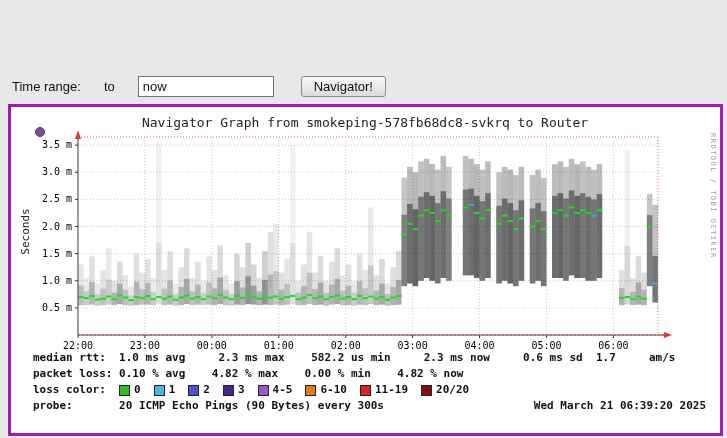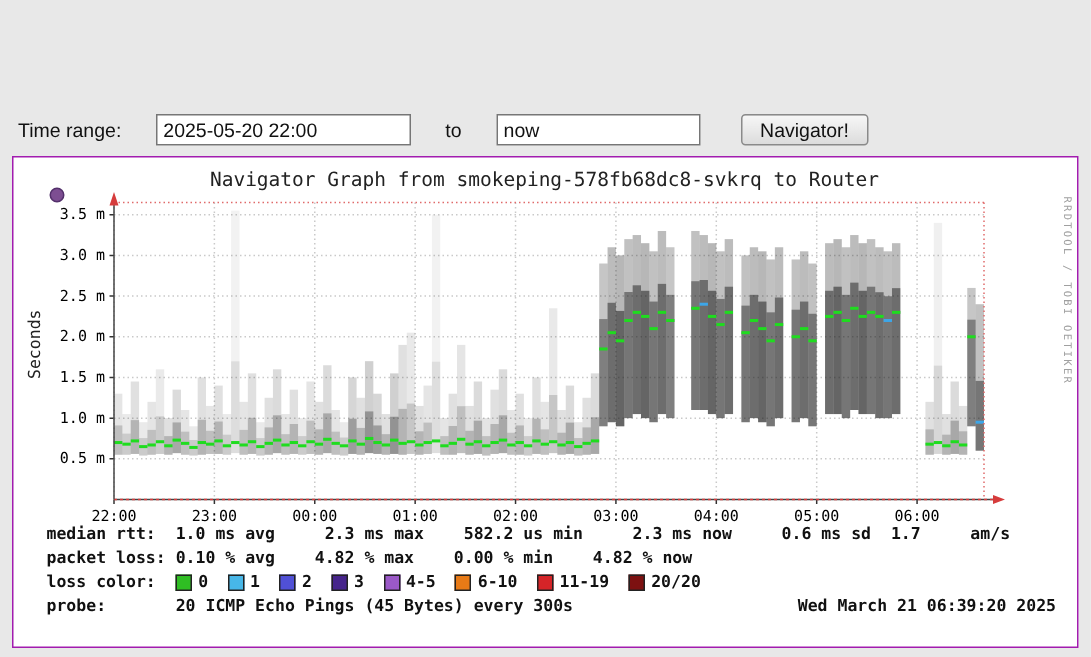--- a/index.html
+++ b/index.html
@@ -8,21 +8,21 @@
   .h1{position:absolute;left:10px;top:6px;font-size:34px;font-weight:400;color:#141414;}
   .toolbar{position:absolute;left:12px;top:76px;display:flex;align-items:center;gap:23px;font-size:13px;}
   .toolbar input{height:17px;border:1px solid #767676;background:#fff;padding:1px 4px;
         font:13px "Liberation Sans",sans-serif;color:#111;}
   .in-start{width:160px;}
   .in-end{width:126px;}
   .toolbar button{margin-left:4px;font:13px "Liberation Sans",sans-serif;color:#111;
         border:1px solid #8a8a8a;border-radius:3px;background:linear-gradient(#f7f7f7,#dcdcdc);
         padding:2px 12px;cursor:pointer;}
   .panel{position:absolute;left:8px;top:104px;width:709px;height:326px;background:#ffffff;
-        border:1px solid #a21caf;}
+        border:3px solid #a21caf;}
   .gtitle{position:absolute;left:64px;top:8px;width:580px;text-align:center;
         font:13px "DejaVu Sans Mono",monospace;color:#222;}
   .navdot{position:absolute;left:24px;top:20px;width:8px;height:8px;border-radius:50%;
         background:#7d4e92;border:1px solid #53306b;}
   .ylab{position:absolute;left:-86px;top:118px;width:200px;text-align:center;
         transform:rotate(-90deg);font:11px "DejaVu Sans Mono",monospace;color:#222;}
   #plot{position:absolute;left:6px;top:22px;}
   .watermark{position:absolute;right:3px;top:26px;writing-mode:vertical-rl;
         font:7px "DejaVu Sans Mono",monospace;color:#a0a0a0;letter-spacing:1.5px;}
   .stats{position:absolute;left:22px;right:14px;top:243px;
@@ -36,21 +36,20 @@
   .probe{display:flex;justify-content:space-between;}
 </style>
 </head>
 <body>
 
 <div class="page">
 
 
   <div class="toolbar">
     <span>Time range:</span>
-    <input class="in-start" type="text" value="2025-05-20 22:00" style="">
     <span>to</span>
     <input class="in-end" type="text" value="now" style="">
     <button>Navigator!</button>
   </div>
 
   <div class="panel">
     <div class="gtitle">Navigator Graph from smokeping-578fb68dc8-svkrq to Router</div>
     <div class="navdot"></div>
     <div class="ylab">Seconds</div>
 
@@ -403,18 +402,18 @@
     <div class="watermark">RRDTOOL / TOBI OETIKER</div>
 
     <div class="stats">
       <div class="sline">median rtt:  1.0 ms avg     2.3 ms max    582.2 us min     2.3 ms now     0.6 ms sd  1.7     am/s</div>
       <div class="sline">packet loss: 0.10 % avg    4.82 % max    0.00 % min    4.82 % now</div>
       <div class="sline legend">
         <span>loss color:  </span>
         <span id="legend-items"><span class="sq" style="background: rgb(47, 190, 35);"></span><span class="lt">0</span><span class="sq" style="background: rgb(71, 183, 232);"></span><span class="lt">1</span><span class="sq" style="background: rgb(80, 80, 214);"></span><span class="lt">2</span><span class="sq" style="background: rgb(70, 36, 140);"></span><span class="lt">3</span><span class="sq" style="background: rgb(155, 89, 200);"></span><span class="lt">4-5</span><span class="sq" style="background: rgb(232, 122, 22);"></span><span class="lt">6-10</span><span class="sq" style="background: rgb(214, 36, 40);"></span><span class="lt">11-19</span><span class="sq" style="background: rgb(125, 17, 17);"></span><span class="lt">20/20</span></span>
       </div>
       <div class="sline probe">
-        <span>probe:       20 ICMP Echo Pings (45 Bytes) every 300s</span>
+        <span>probe:       20 ICMP Echo Pings (90 Bytes) every 300s</span>
         <span>Wed March 21 06:39:20 2025</span>
       </div>
     </div>
   </div>
 </div>
 
 </body></html>

